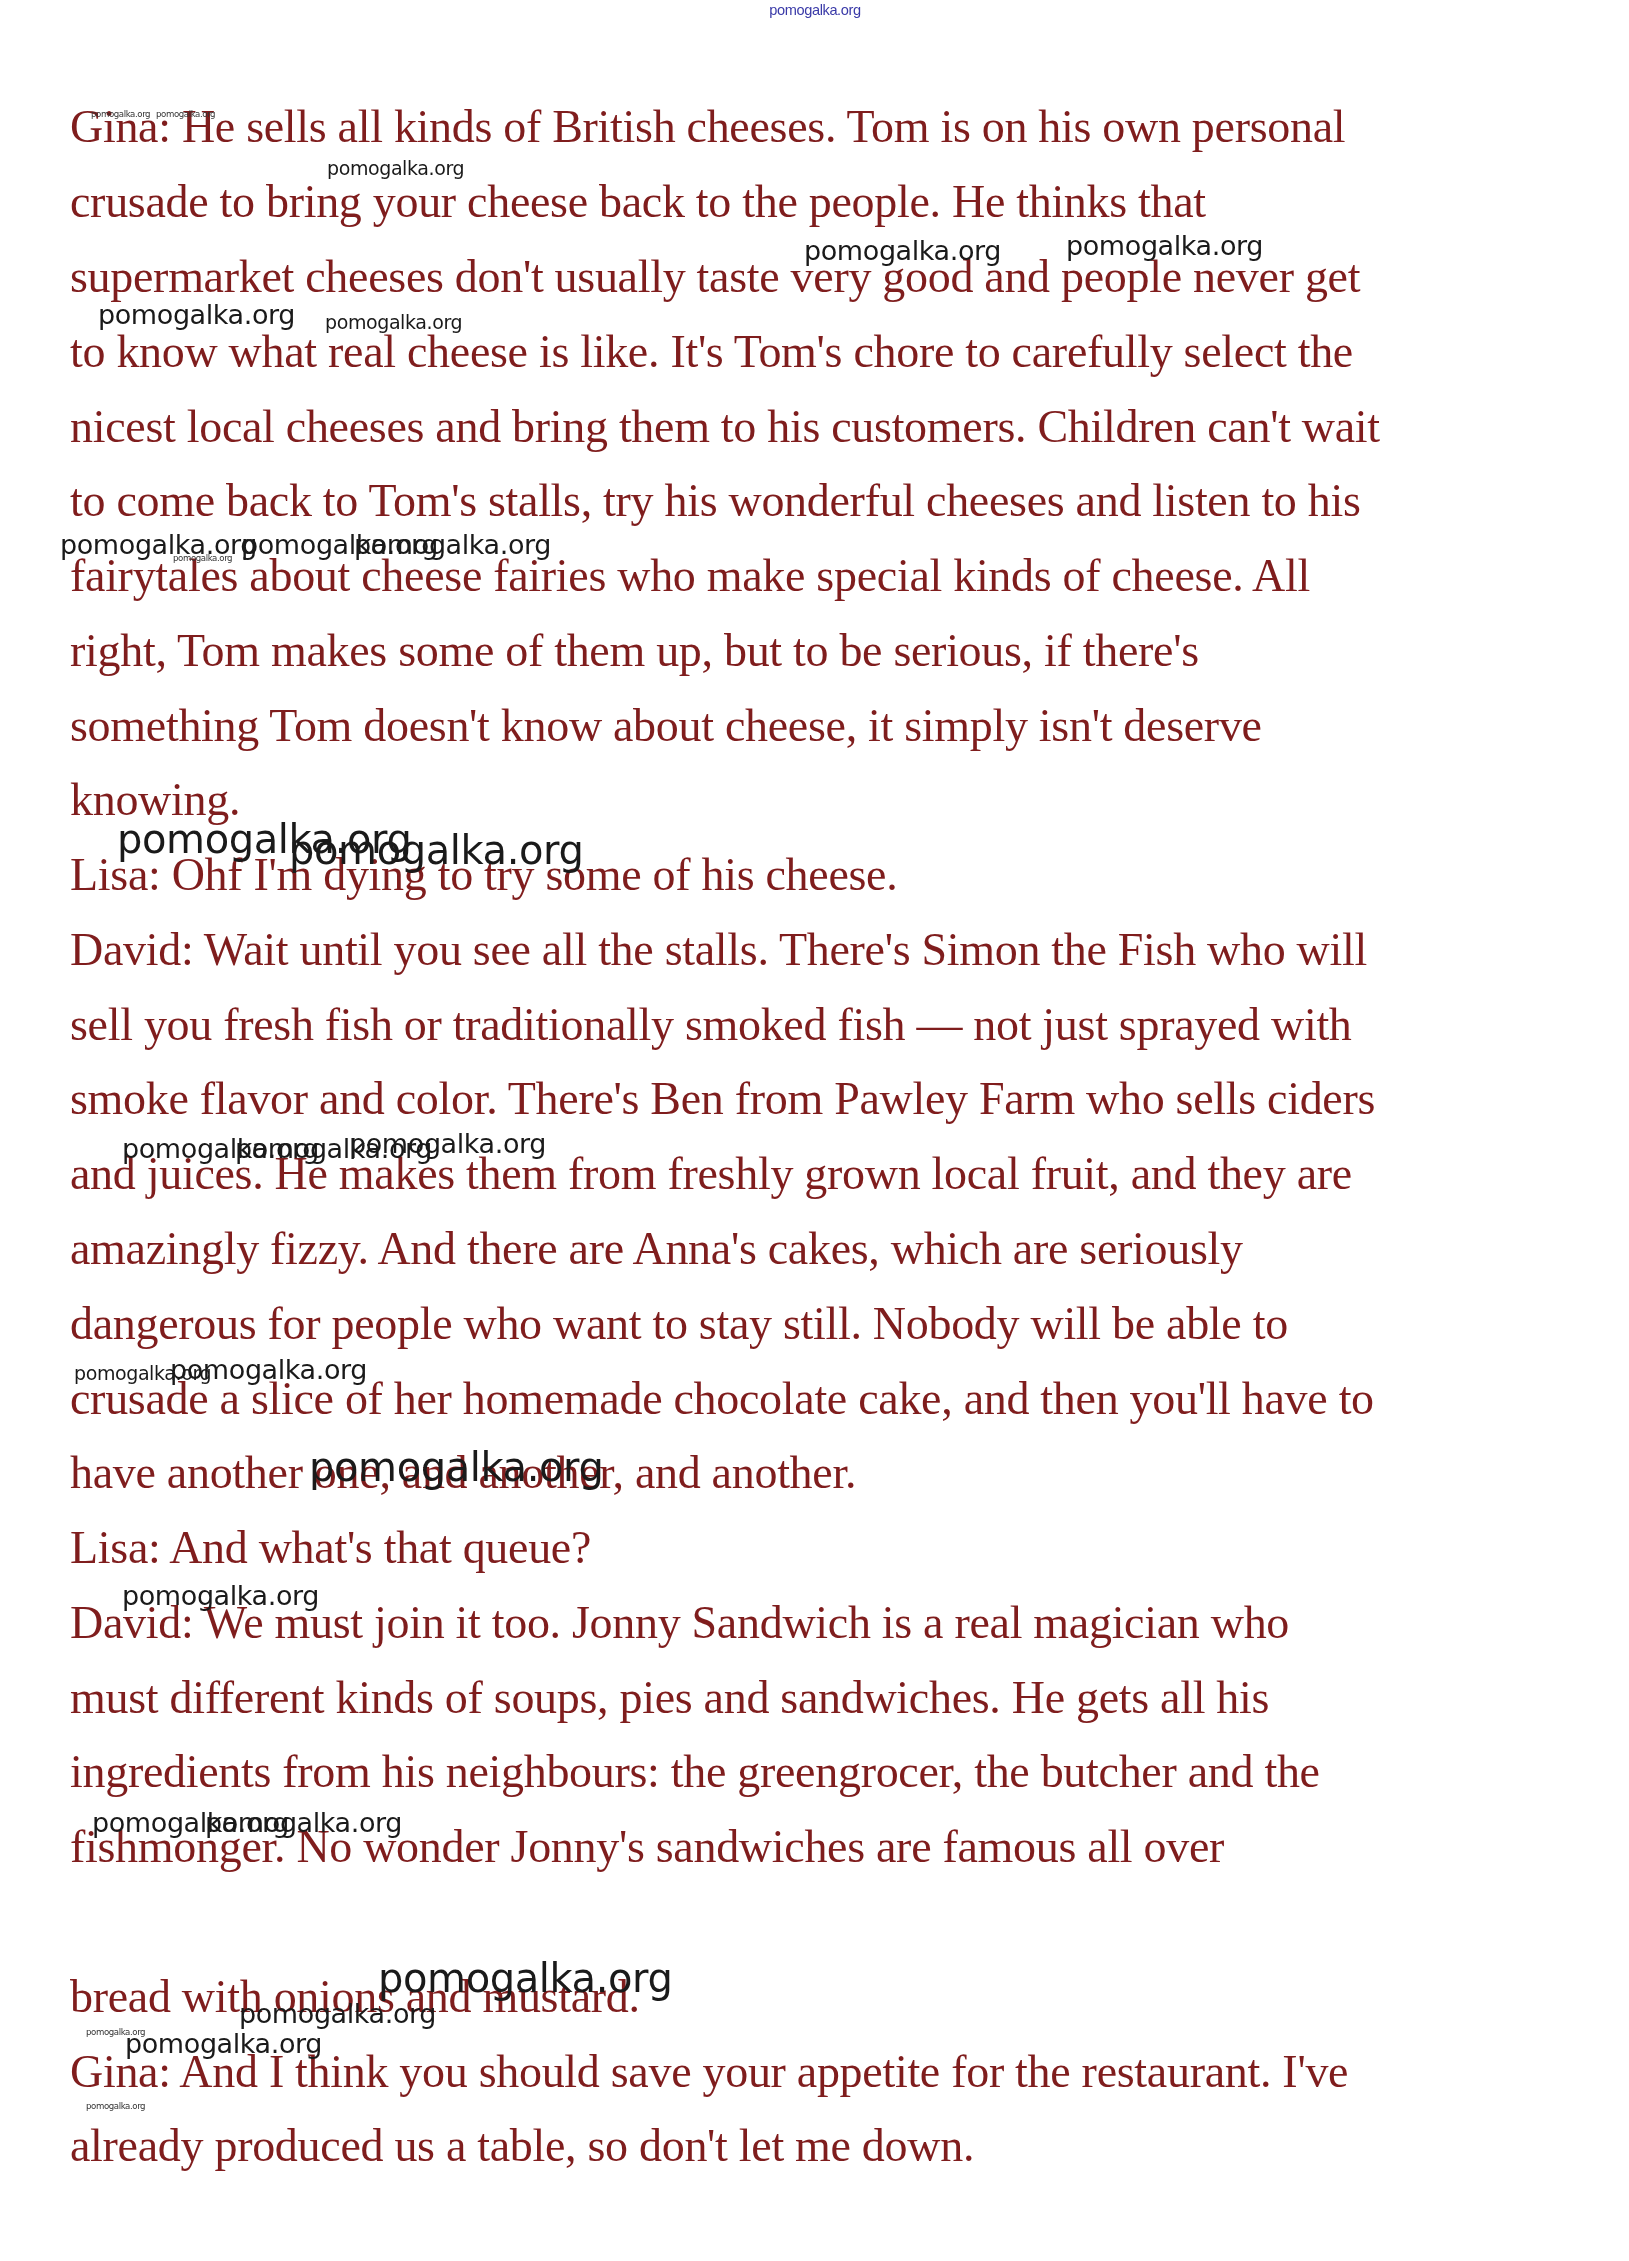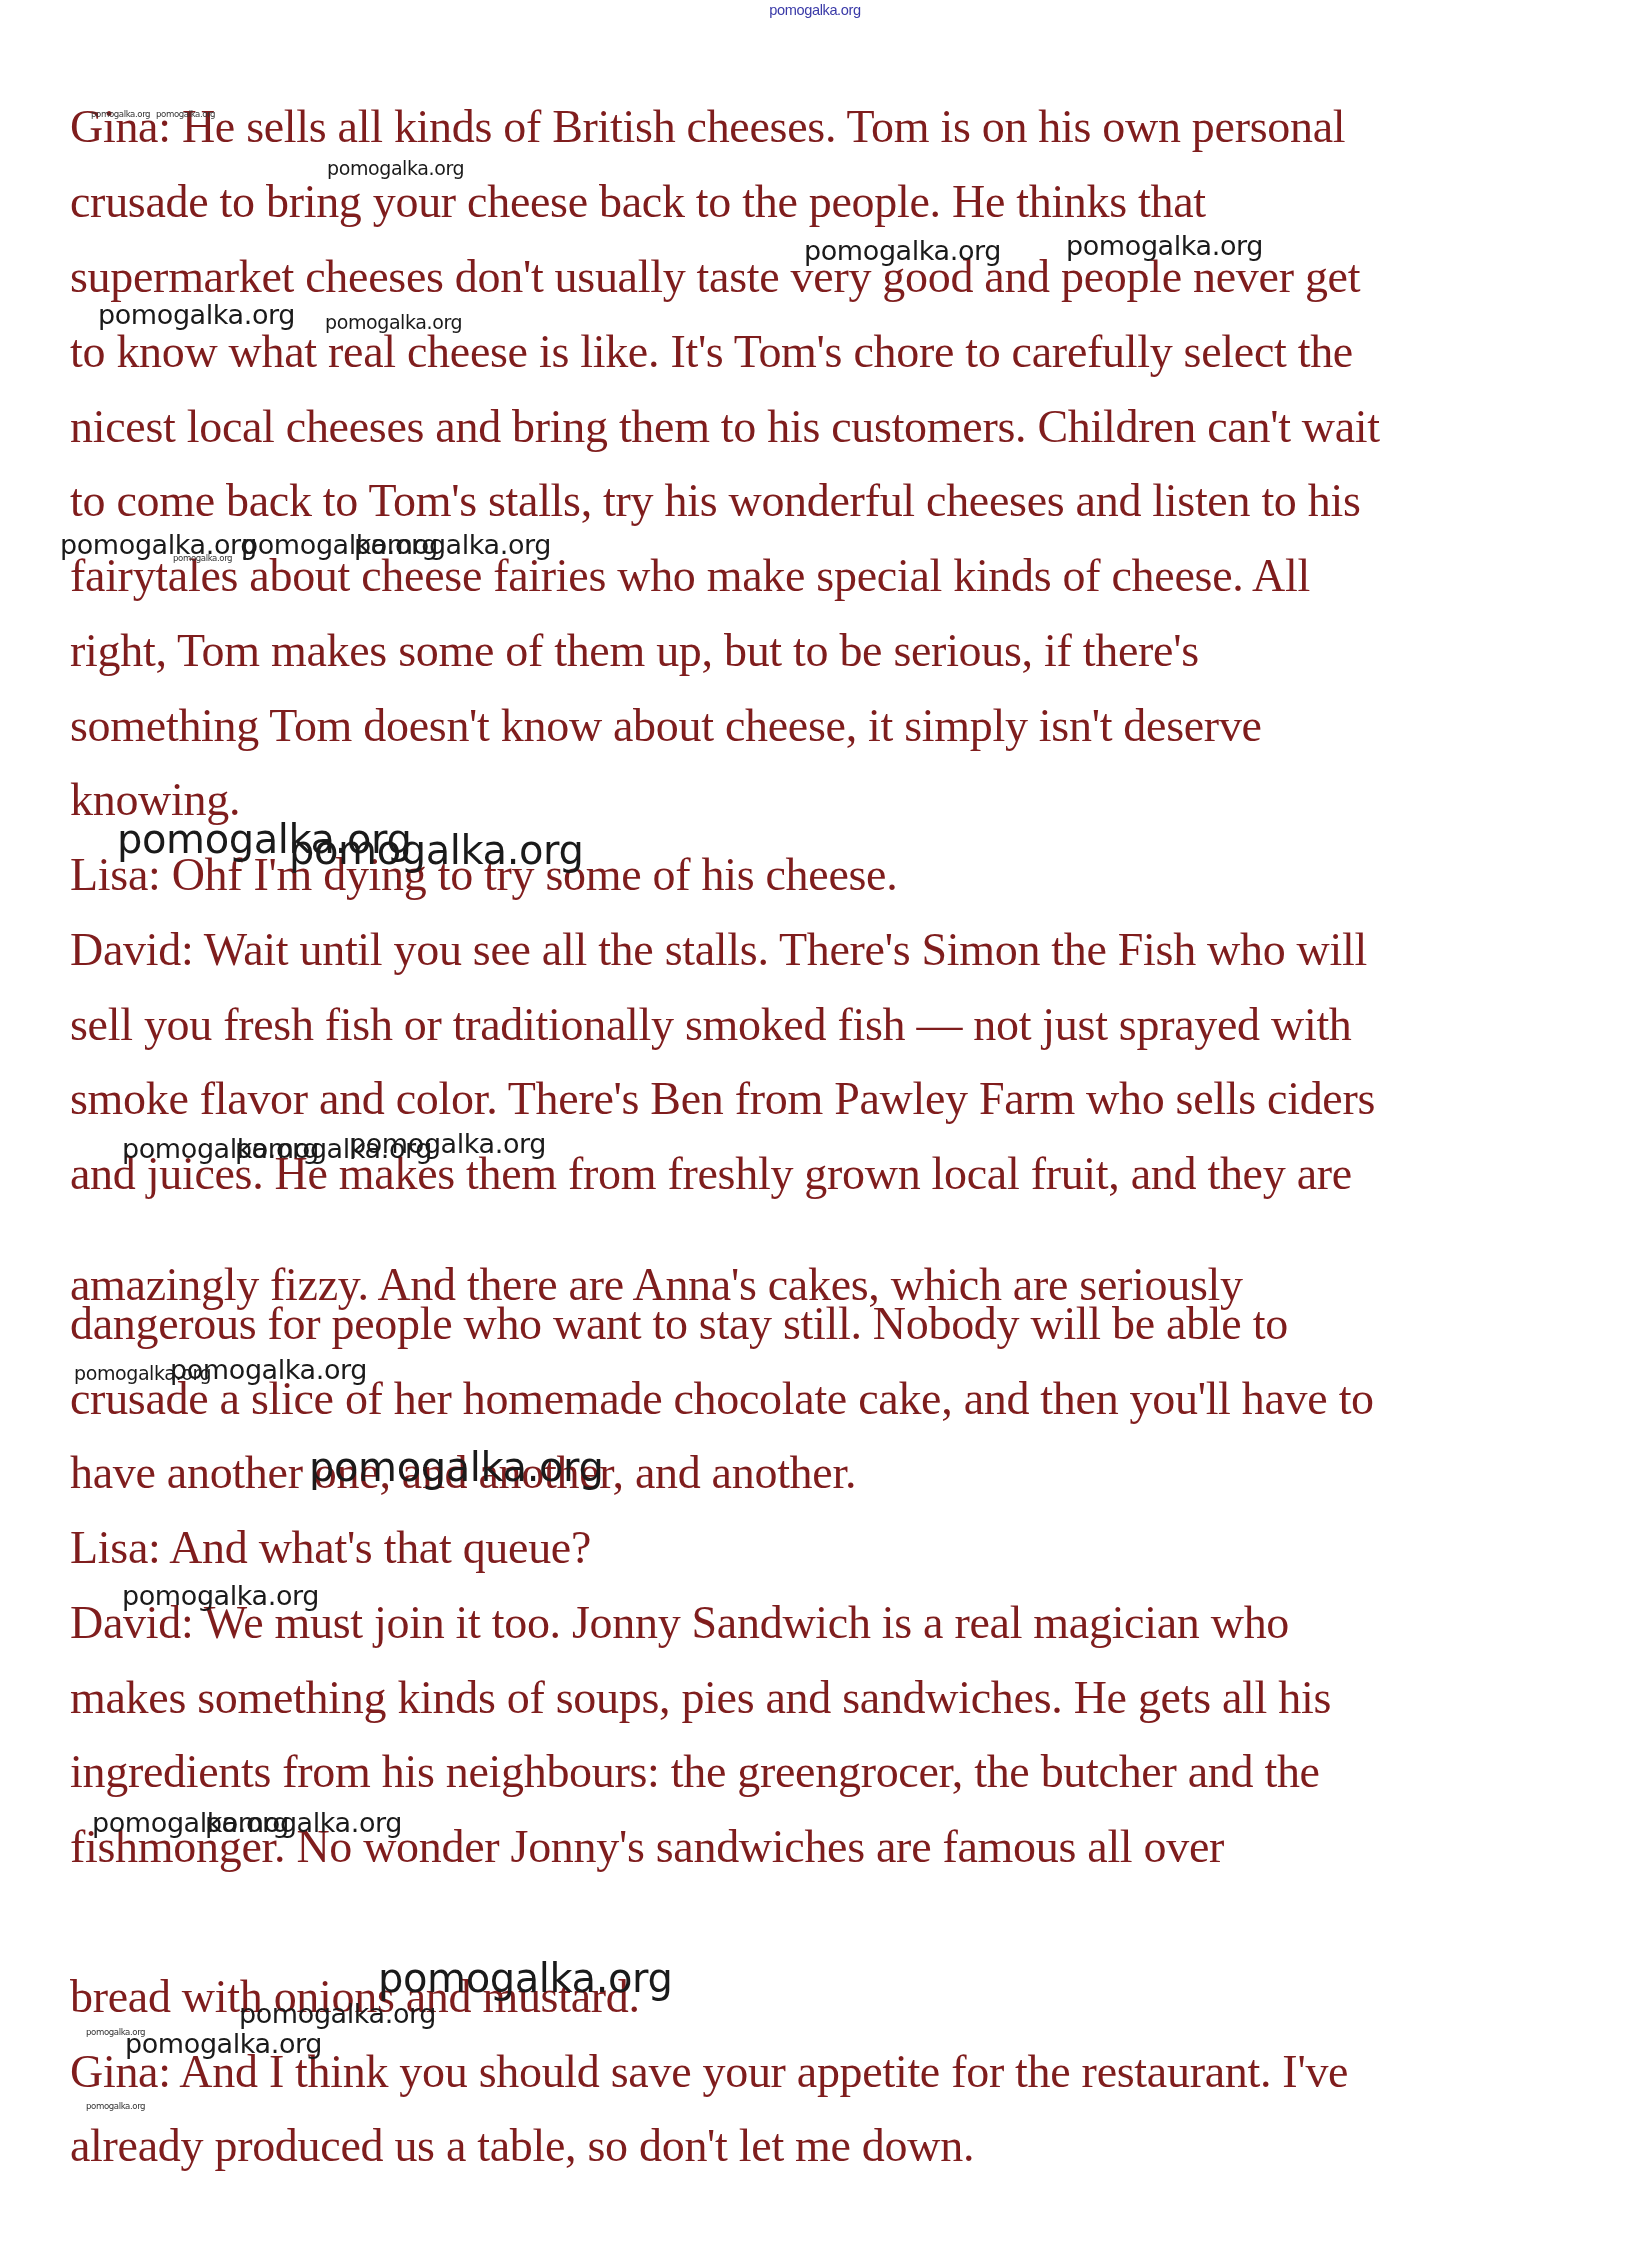--- a/index.html
+++ b/index.html
@@ -68,27 +68,27 @@
   <div class="text-line" style="top:475px;">to come back to Tom's stalls, try his wonderful cheeses and listen to his</div>
   <div class="text-line" style="top:550px;">fairytales about cheese fairies who make special kinds of cheese. All</div>
   <div class="text-line" style="top:625px;">right, Tom makes some of them up, but to be serious, if there's</div>
   <div class="text-line" style="top:700px;">something Tom doesn't know about cheese, it simply isn't deserve</div>
   <div class="text-line" style="top:774px;">knowing.</div>
   <div class="text-line" style="top:849px;">Lisa: Ohf I'm dying to try some of his cheese.</div>
   <div class="text-line" style="top:924px;">David: Wait until you see all the stalls. There's Simon the Fish who will</div>
   <div class="text-line" style="top:999px;">sell you fresh fish or traditionally smoked fish — not just sprayed with</div>
   <div class="text-line" style="top:1073px;">smoke flavor and color. There's Ben from Pawley Farm who sells ciders</div>
   <div class="text-line" style="top:1148px;">and juices. He makes them from freshly grown local fruit, and they are</div>
-  <div class="text-line" style="top:1223px;margin-top:36px;">amazingly fizzy. And there are Anna's cakes, which are seriously</div>
+  <div class="text-line" style="top:1223px;">amazingly fizzy. And there are Anna's cakes, which are seriously</div>
   <div class="text-line" style="top:1298px;">dangerous for people who want to stay still. Nobody will be able to</div>
   <div class="text-line" style="top:1373px;">crusade a slice of her homemade chocolate cake, and then you'll have to</div>
   <div class="text-line" style="top:1447px;">have another one, and another, and another.</div>
   <div class="text-line" style="top:1522px;">Lisa: And what's that queue?</div>
   <div class="text-line" style="top:1597px;">David: We must join it too. Jonny Sandwich is a real magician who</div>
-  <div class="text-line" style="top:1672px;">makes something kinds of soups, pies and sandwiches. He gets all his</div>
+  <div class="text-line" style="top:1672px;">must different kinds of soups, pies and sandwiches. He gets all his</div>
   <div class="text-line" style="top:1746px;">ingredients from his neighbours: the greengrocer, the butcher and the</div>
   <div class="text-line" style="top:1821px;">fishmonger. No wonder Jonny's sandwiches are famous all over</div>
   <div class="text-line" style="top:1971px;">bread with onions and mustard.</div>
   <div class="text-line" style="top:2046px;">Gina: And I think you should save your appetite for the restaurant. I've</div>
   <div class="text-line" style="top:2120px;">already produced us a table, so don't let me down.</div>
 
   <div class="wm tiny" style="left:91px; top:109px;">pomogalka.org</div>
   <div class="wm tiny" style="left:156px; top:109px;">pomogalka.org</div>
   <div class="wm small" style="left:327px; top:157px;">pomogalka.org</div>
   <div class="wm medium" style="left:804px; top:235px;">pomogalka.org</div>

